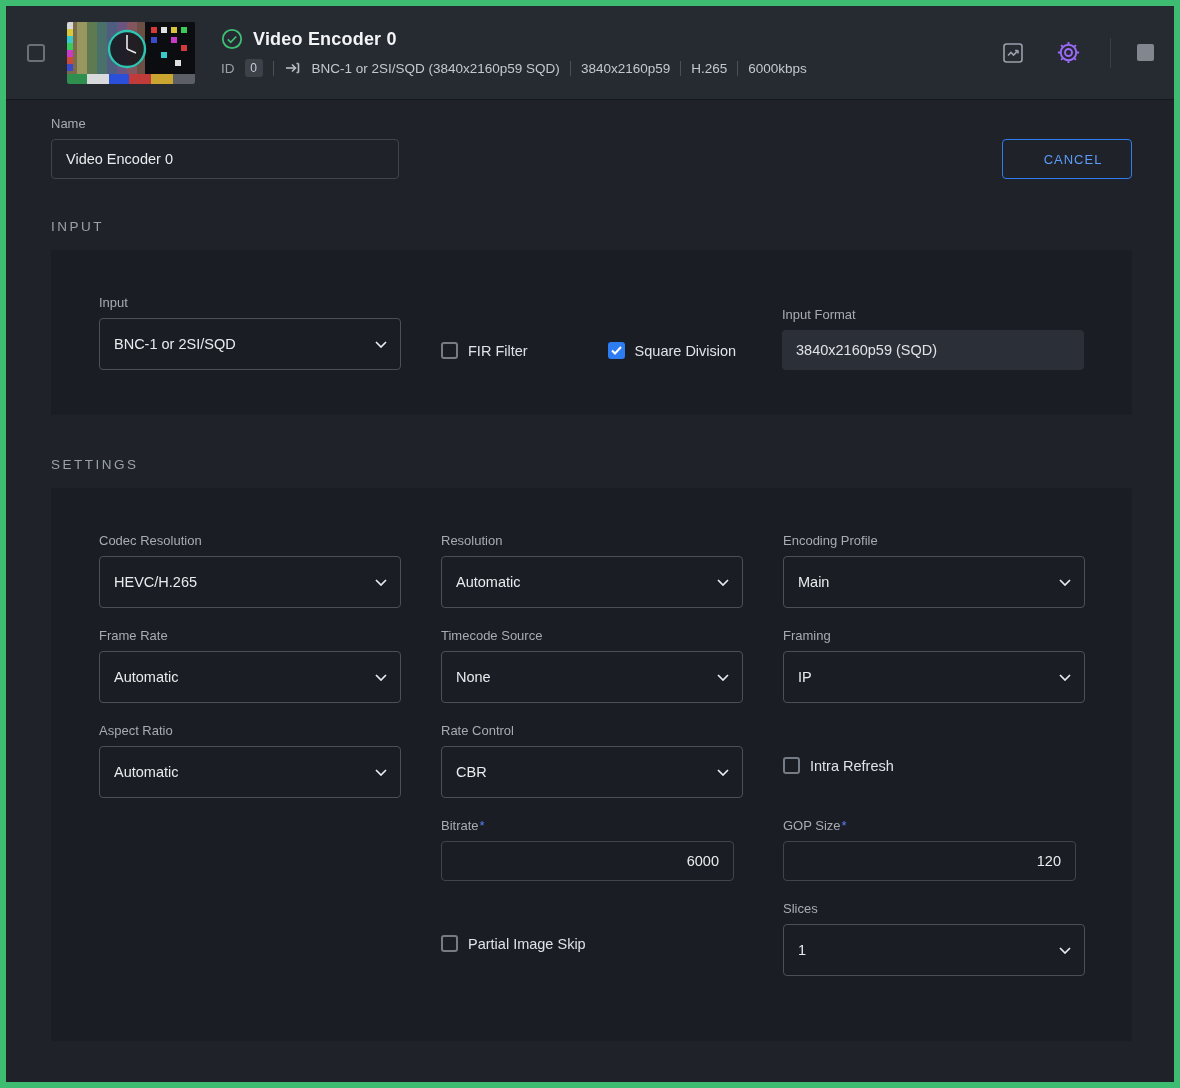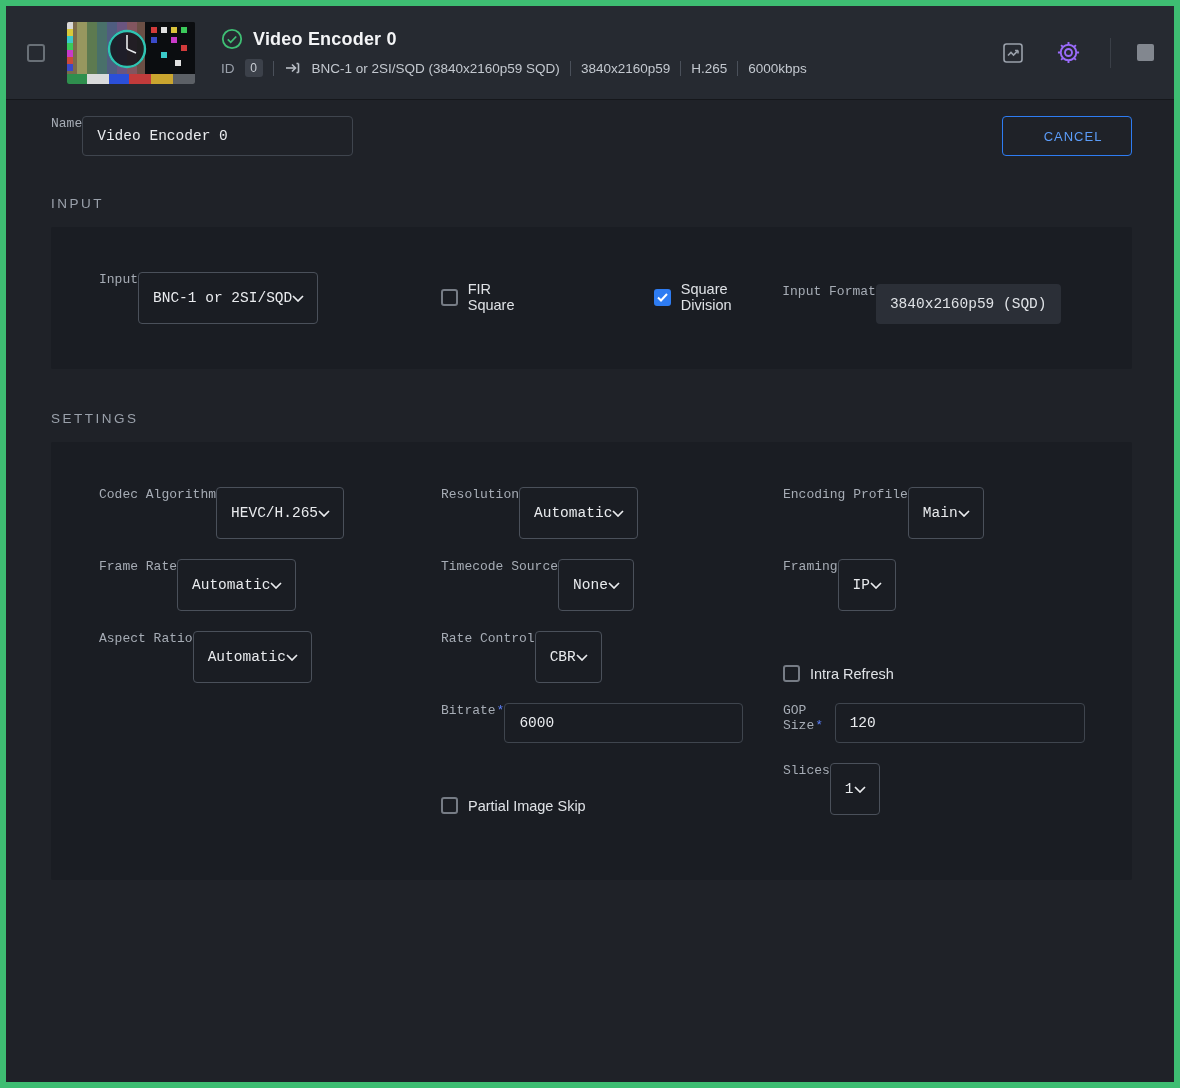--- a/index.html
+++ b/index.html
@@ -65,45 +65,45 @@
   .btn{height:40px;width:130px;border-radius:4px;font-size:13px;letter-spacing:1px;cursor:pointer;font-family:inherit;}
   .btn-cancel{background:transparent;border:1px solid var(--blue);color:var(--blue-text);padding-left:12px;}
   .btn-apply{background:var(--disabled-bg);border:none;color:var(--disabled-text);}
   .section-title{
     font-size:13.5px;letter-spacing:2.5px;color:#9aa1ab;line-height:16px;
     margin:40px 0 15px 0;
   }
   .section-title.settings{margin-top:42px;}
   .panel{background:var(--panel-bg);border-radius:2px;padding:45px 48px;}
   
-  .field{display:flex;flex-direction:row;width:302px;font-family:Liberation Mono, monospace;}
+  .field{display:flex;flex-direction:column;width:302px;}
   .dropdown{
     height:52px;border:1px solid var(--field-border);border-radius:4px;background:transparent;
     display:flex;align-items:center;justify-content:space-between;padding:0 13px 0 14px;
     color:var(--value);font-size:14.5px;cursor:pointer;
   }
   .readonly-field{
     height:40px;background:var(--readonly-bg);border-radius:4px;display:flex;align-items:center;
     padding:0 14px;color:#dfe2e6;font-size:14.5px;
   }
-  .num-input{width:334px;}
+  .num-input{width:293px;text-align:right;}
   
   .checkbox{display:flex;align-items:center;gap:10px;font-size:14.5px;color:#dfe2e6;cursor:pointer;}
   .cbox{
     width:17px;height:17px;border:2px solid #767c85;border-radius:3px;flex:0 0 auto;
     display:flex;align-items:center;justify-content:center;
   }
   .cbox svg{display:none;}
   .cbox.checked{background:var(--blue);border-color:var(--blue);}
   .cbox.checked svg{display:block;}
   
   .input-grid{display:flex;align-items:flex-end;}
   .input-grid .cb-inline{margin-bottom:11px;}
   .cb-fir{margin-left:40px;}
-  .cb-sqd{margin-left:112px;}
+  .cb-sqd{margin-left:80px;}
   .fmt-field{margin-left:auto;}
   
   .settings-grid{
     display:grid;grid-template-columns:302px 302px 302px;column-gap:40px;row-gap:20px;
   }
   .checkbox-cell{padding-top:34px;}
 </style>
 </head>
 <body>
 
@@ -234,21 +234,21 @@
                   <path d="M1 1l5 5 5-5"></path>
                 </svg>
             </span>
           </div>
         </div>
 
         <label class="checkbox cb-inline cb-fir">
           <span class="cbox">
             
           </span>
-          <span>FIR Square</span>
+          <span>FIR Filter</span>
         </label>
 
         <label class="checkbox cb-inline cb-sqd">
           <span class="cbox checked">
             <svg width="11" height="9" viewBox="0 0 11 9" fill="none" stroke="#ffffff" stroke-width="2">
                 <path d="M1 4.5l3 3L10 1"></path>
               </svg>
           </span>
           <span>Square Division</span>
         </label>
@@ -259,21 +259,21 @@
         </div>
       </div>
     </div>
 
     <div class="section-title settings">SETTINGS</div>
 
     <div class="panel">
       <div class="settings-grid">
 
         <div class="field">
-          <div class="flabel">Codec Algorithm</div>
+          <div class="flabel">Codec Resolution</div>
           <div class="dropdown">
             <span>HEVC/H.265</span>
             <span style="display:flex;">
                 <svg width="12" height="7" viewBox="0 0 12 7" fill="none" stroke="#e9ebee" stroke-width="1.7">
                   <path d="M1 1l5 5 5-5"></path>
                 </svg>
               </span>
           </div>
         </div>
         <div class="field">

